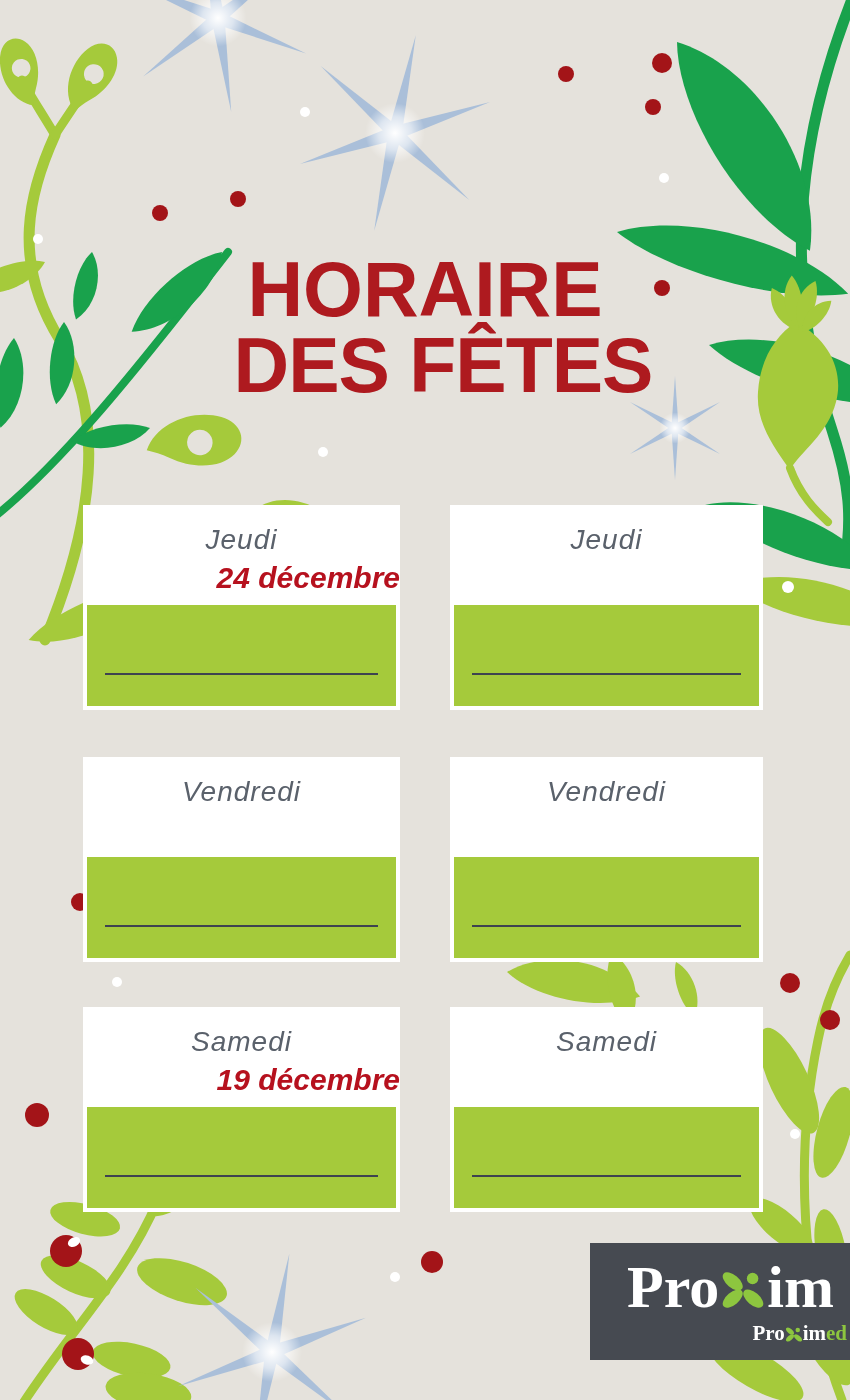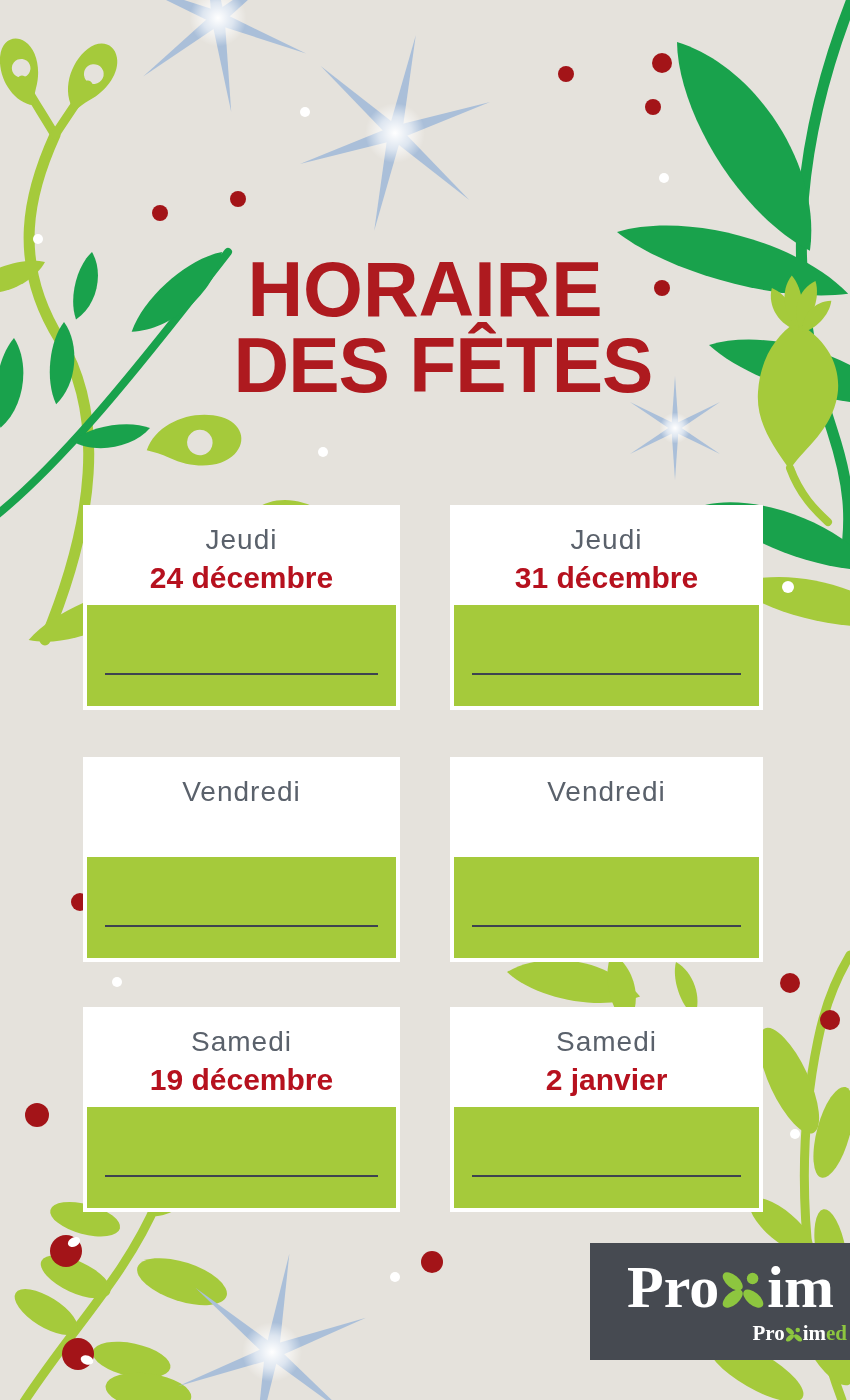--- a/index.html
+++ b/index.html
@@ -13,25 +13,25 @@
   svg.deco{position:absolute;left:0;top:0;z-index:0;}
   .fill-dark{fill:var(--leaf-dark);} .fill-light{fill:var(--leaf-light);}
   .fill-berry{fill:var(--berry-red);} .fill-snow{fill:var(--snow-blue);}
   .stroke-dark{stroke:var(--leaf-dark);fill:none;stroke-linecap:round;}
   .stroke-light{stroke:var(--leaf-light);fill:none;stroke-linecap:round;}
 
   .title{position:absolute;top:251px;left:0;width:850px;z-index:2;text-align:center;
     color:var(--title-red);font-weight:bold;font-size:77px;line-height:76px;letter-spacing:0px;}
   .title .l2{letter-spacing:-1px;margin-left:36px;}
 
-  .card{position:absolute;width:317px;height:205px;background:#ffffff;z-index:2;}
+  .card{position:absolute;width:317px;height:205px;background:#ffffff;z-index:2;font-style:italic;}
   .card.right{width:313px;}
   .card .day{padding-top:20px;text-align:center;font-size:28px;line-height:30px;
     color:var(--day-gray);letter-spacing:1px;}
-  .card .date{text-align:center;font-size:30px;line-height:32px;font-weight:bold;
+  .card .date{text-align:right;font-size:30px;line-height:32px;font-weight:bold;
     color:var(--date-red);}
   .card .date sup{font-size:0.55em;}
   .card .green{position:absolute;left:4px;right:4px;bottom:4px;height:101px;
     background:var(--card-green);}
   .card .rule{position:absolute;left:18px;right:18px;bottom:31px;height:2px;
     background:var(--line-dark);}
 
   .c1{left:83px;top:505px;} .c2{left:450px;top:505px;}
   .c3{left:83px;top:757px;} .c4{left:450px;top:757px;}
   .c5{left:83px;top:1007px;} .c6{left:450px;top:1007px;}
@@ -185,21 +185,20 @@
   <div class="card c1">
     <div class="day">Jeudi</div>
     <div class="date"><span>24 décembre</span><sup></sup><span></span></div>
     <div class="green">
       <div class="rule"></div>
     </div>
   </div>
 
   <div class="card c2 right">
     <div class="day">Jeudi</div>
-    <div class="date"><span>31 décembre</span><sup></sup><span></span></div>
     <div class="green">
       <div class="rule"></div>
     </div>
   </div>
 
   <div class="card c3">
     <div class="day">Vendredi</div>
     <div class="green">
       <div class="rule"></div>
     </div>
@@ -215,21 +214,20 @@
   <div class="card c5">
     <div class="day">Samedi</div>
     <div class="date"><span>19 décembre</span><sup></sup><span></span></div>
     <div class="green">
       <div class="rule"></div>
     </div>
   </div>
 
   <div class="card c6 right">
     <div class="day">Samedi</div>
-    <div class="date"><span>2 janvier</span><sup></sup><span></span></div>
     <div class="green">
       <div class="rule"></div>
     </div>
   </div>
 
   <div class="logo-box">
     <div class="logo-main">
       <span>Pro</span>
       <svg width="46" height="48" viewBox="-24 -24 48 48">
         <g fill="var(--logo-green)">

